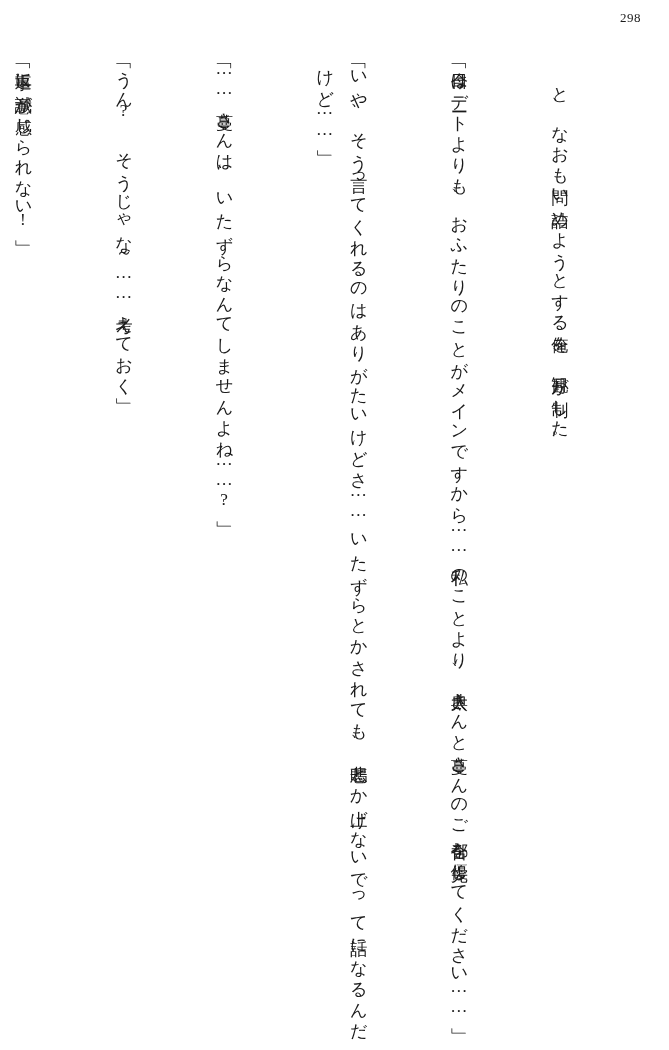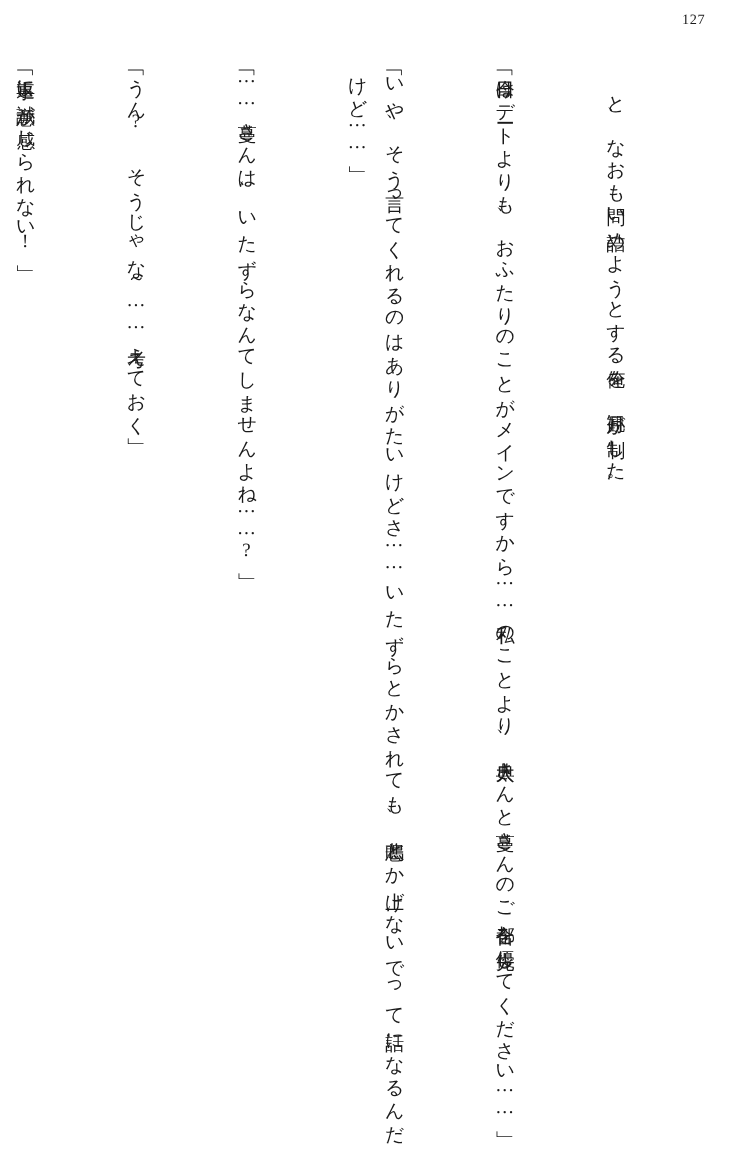--- a/index.html
+++ b/index.html
@@ -52,21 +52,21 @@
   }
   .para.indent {
     text-indent: 1em;
   }
 </style>
 </head>
 <body>
 
 <div class="page">
 
-  <div class="page-number">127</div>
+  <div class="page-number">298</div>
 
   <div class="text-body">
     <p class="para indent">と、なおも問い詰めようとする俺を、観月が制した。</p>
     <p class="para">「今日はデートよりも、おふたりのことがメインですから……私のことより、典太さんと蔓さんのご都合を優先してください……」</p>
     <p class="para">「いや、そう言ってくれるのはありがたいけどさ……いたずらとかされても、悲鳴とか上げないでって話になるんだけど……」</p>
     <p class="para">「……蔓さんは、いたずらなんてしませんよね……?」</p>
     <p class="para">「うん? そうじゃな～……考えておく」</p>
     <p class="para">「返事に誠意が感じられない!」</p>
     
     

